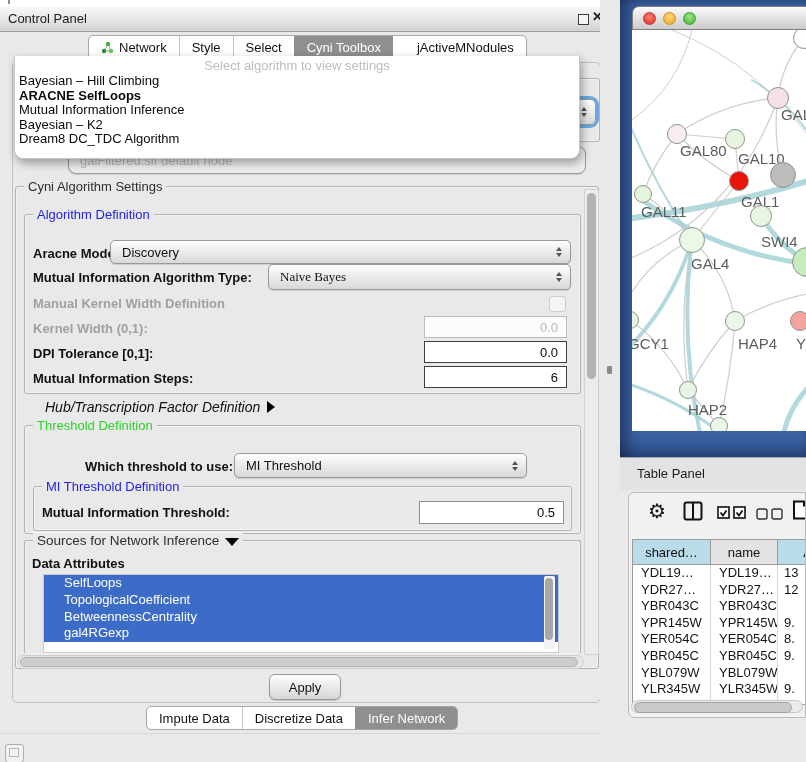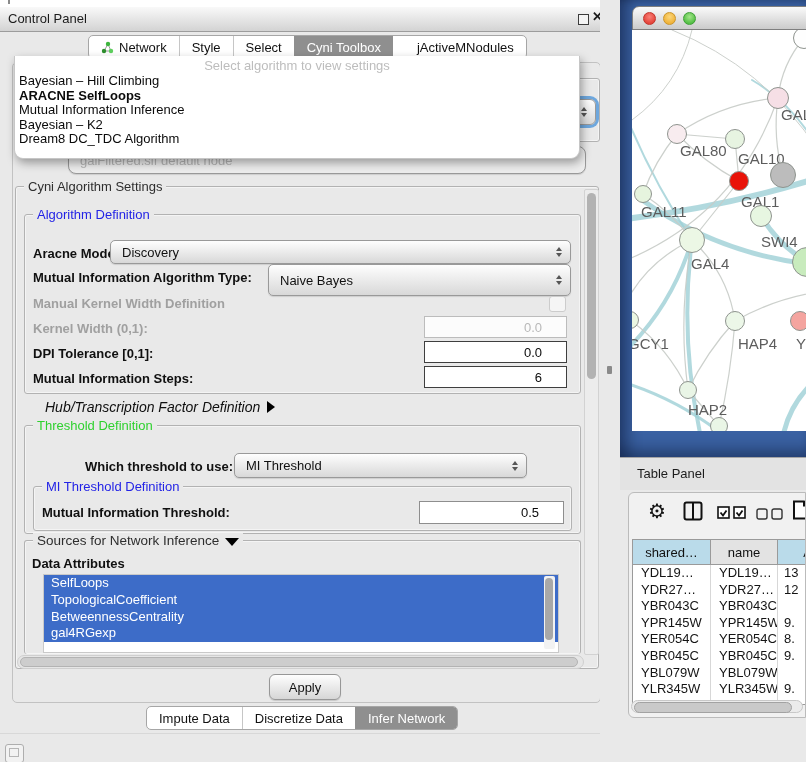--- a/index.html
+++ b/index.html
@@ -39,29 +39,29 @@
   .lbl{position:absolute;font-size:13px;font-weight:bold;color:#101010;white-space:nowrap;}
   .lbl.dis{color:#a0a0a0;}
   .plain{font-weight:normal;}
   .combo{position:absolute;border:1px solid #999;border-radius:5px;background:linear-gradient(#fefefe,#d8d8d8);
        display:flex;align-items:center;font-size:13px;color:#111;padding-left:11px;box-sizing:border-box;
        box-shadow:0 1px 1px rgba(0,0,0,.12);}
   .stepper{position:absolute;right:8px;top:50%;transform:translateY(-50%);display:flex;flex-direction:column;gap:2px;}
   .tri-u{width:0;height:0;border-left:3.5px solid transparent;border-right:3.5px solid transparent;border-bottom:4.5px solid #555;}
   .tri-d{width:0;height:0;border-left:3.5px solid transparent;border-right:3.5px solid transparent;border-top:4.5px solid #555;}
   .tfield{position:absolute;border:1.5px solid #3f3f3f;background:#fff;font-size:13px;color:#0a0a0a;
-       display:flex;align-items:center;justify-content:flex-end;padding-right:24px;box-sizing:border-box;}
+       display:flex;align-items:center;justify-content:flex-end;padding-right:8px;box-sizing:border-box;}
   .tfield.dis{border:1px solid #bcbcbc;background:#fcfcfc;color:#b9b9b9;}
   .chk{position:absolute;width:15px;height:14px;border:1px solid #cccccc;border-radius:3px;background:#f5f5f5;}
   .vscroll{position:absolute;background:#ececec;border:1px solid #d2d2d2;border-radius:2px;}
   .vthumb{position:absolute;background:#b2b2b2;border-radius:6px;}
   .hscroll{position:absolute;background:#e6e6e6;border:1px solid #cfcfcf;border-radius:7px;}
   .hthumb{position:absolute;background:#cdcdcd;border:1px solid #b3b3b3;border-radius:6px;}
   .attr-list{position:absolute;background:#fff;border:1px solid #c9c9c9;overflow:hidden;}
-  .attr-item{height:16.8px;line-height:16.8px;font-size:13px;padding-left:7px;color:#fff;}
+  .attr-item{height:16.8px;line-height:16.8px;font-size:13px;padding-left:20px;color:#fff;}
   .apply-btn{position:absolute;border:1px solid #979797;border-radius:6px;background:linear-gradient(#fefefe,#d6d6d6);
        font-size:13px;color:#111;display:flex;align-items:center;justify-content:center;box-shadow:0 1px 1px rgba(0,0,0,.15);}
   .tri-right{display:inline-block;width:0;height:0;border-top:6px solid transparent;border-bottom:6px solid transparent;
        border-left:8px solid #000;margin-left:7px;vertical-align:-1px;}
   .tri-down-b{display:inline-block;width:0;height:0;border-left:7px solid transparent;border-right:7px solid transparent;
        border-top:8px solid #000;margin-left:6px;vertical-align:-1px;}
   
   .gutter{left:600px;top:0;width:20px;height:762px;background:#e9e9e9;}
   .split-handle{left:607px;top:366px;width:5px;height:8px;background:#8a8a8a;border-radius:1px;}
   .netpanel{left:620px;top:0;width:186px;height:457px;background:#3a61a2;
@@ -168,21 +168,21 @@
 </div>
 <div class="lbl" style="left:33px;top:246px;">Aracne Mode:</div>
 <div class="combo" style="left:110px;top:240px;width:461px;height:24px;">
   <span>Discovery</span>
   <span class="stepper">
       <span class="tri-u"></span>
       <span class="tri-d"></span>
     </span>
 </div>
 <div class="lbl" style="left:33px;top:270px;">Mutual Information Algorithm Type:</div>
-<div class="combo" style="left:268px;top:264px;width:303px;height:32px;">
+<div class="combo" style="left:268px;top:264px;width:303px;height:26px;font-family:Liberation Serif, serif;">
   <span>Naive Bayes</span>
   <span class="stepper">
       <span class="tri-u"></span>
       <span class="tri-d"></span>
     </span>
 </div>
 <div class="lbl dis" style="left:33px;top:296px;">Manual Kernel Width Definition</div>
 <div class="chk" style="left:549px;top:296px;"></div>
 <div class="lbl dis" style="left:33px;top:321px;">Kernel Width (0,1):</div>
 <div class="tfield dis" style="left:424px;top:316px;width:143px;height:22px;">0.0</div>

